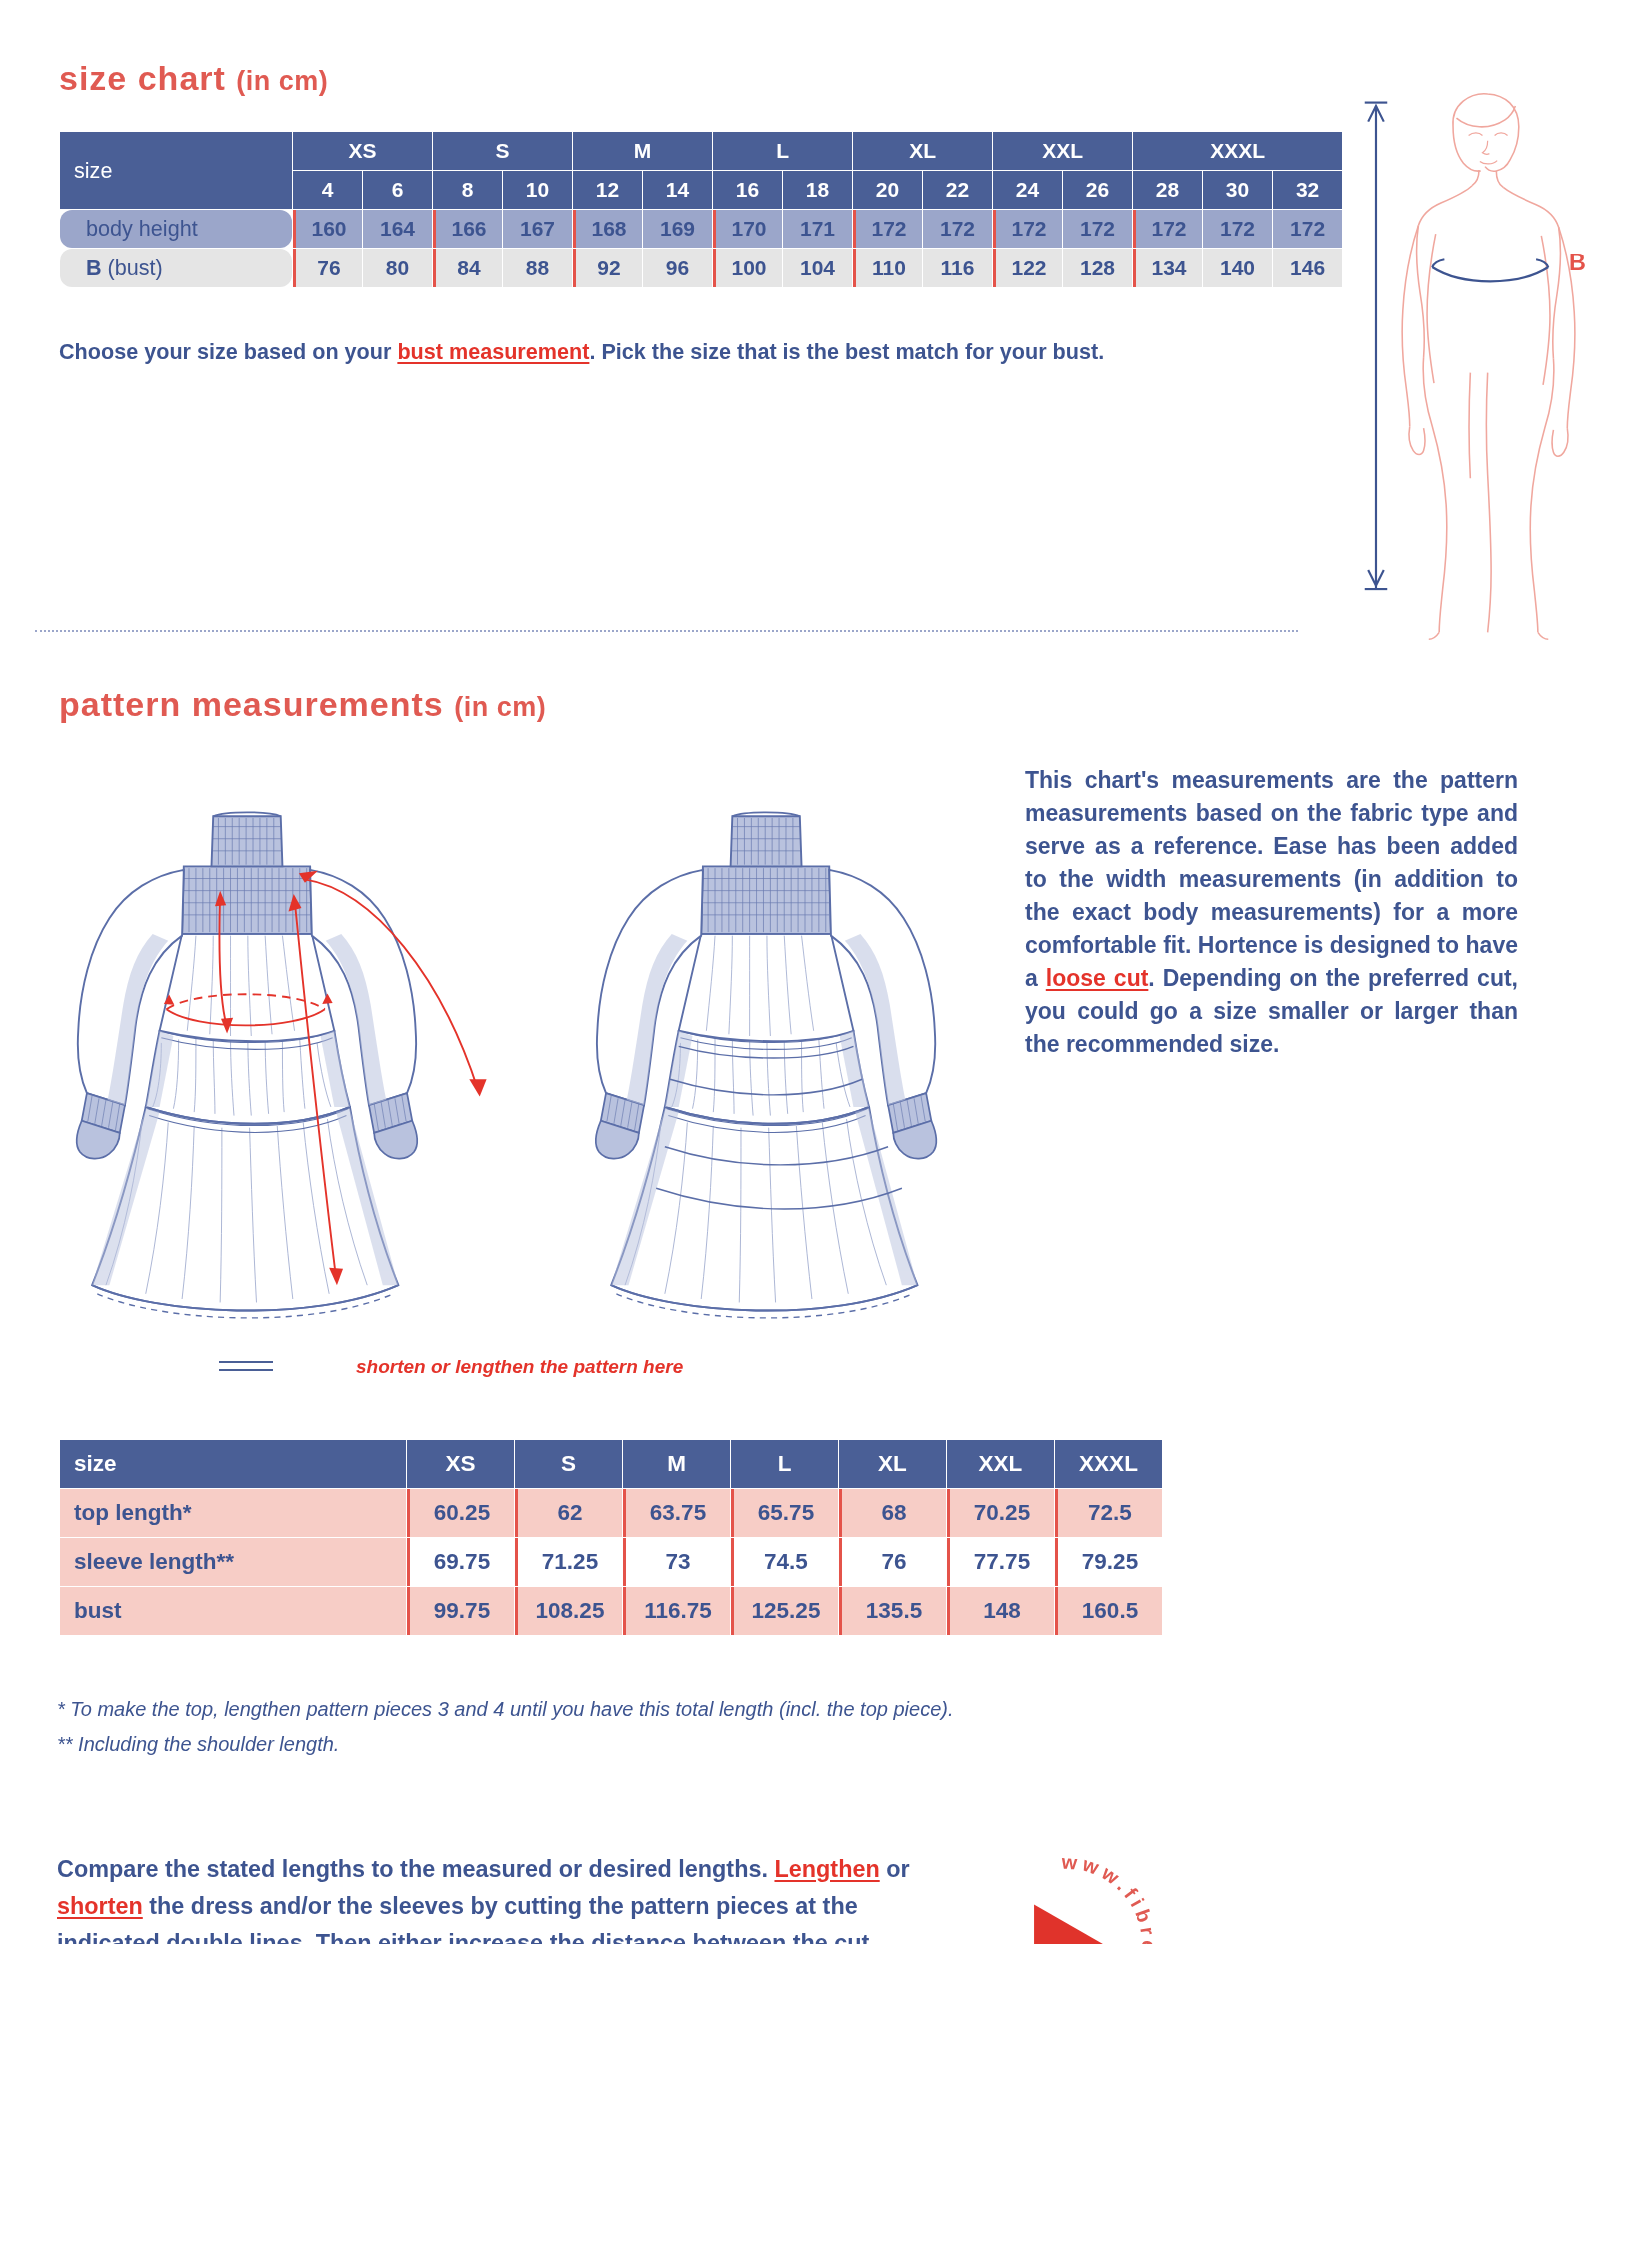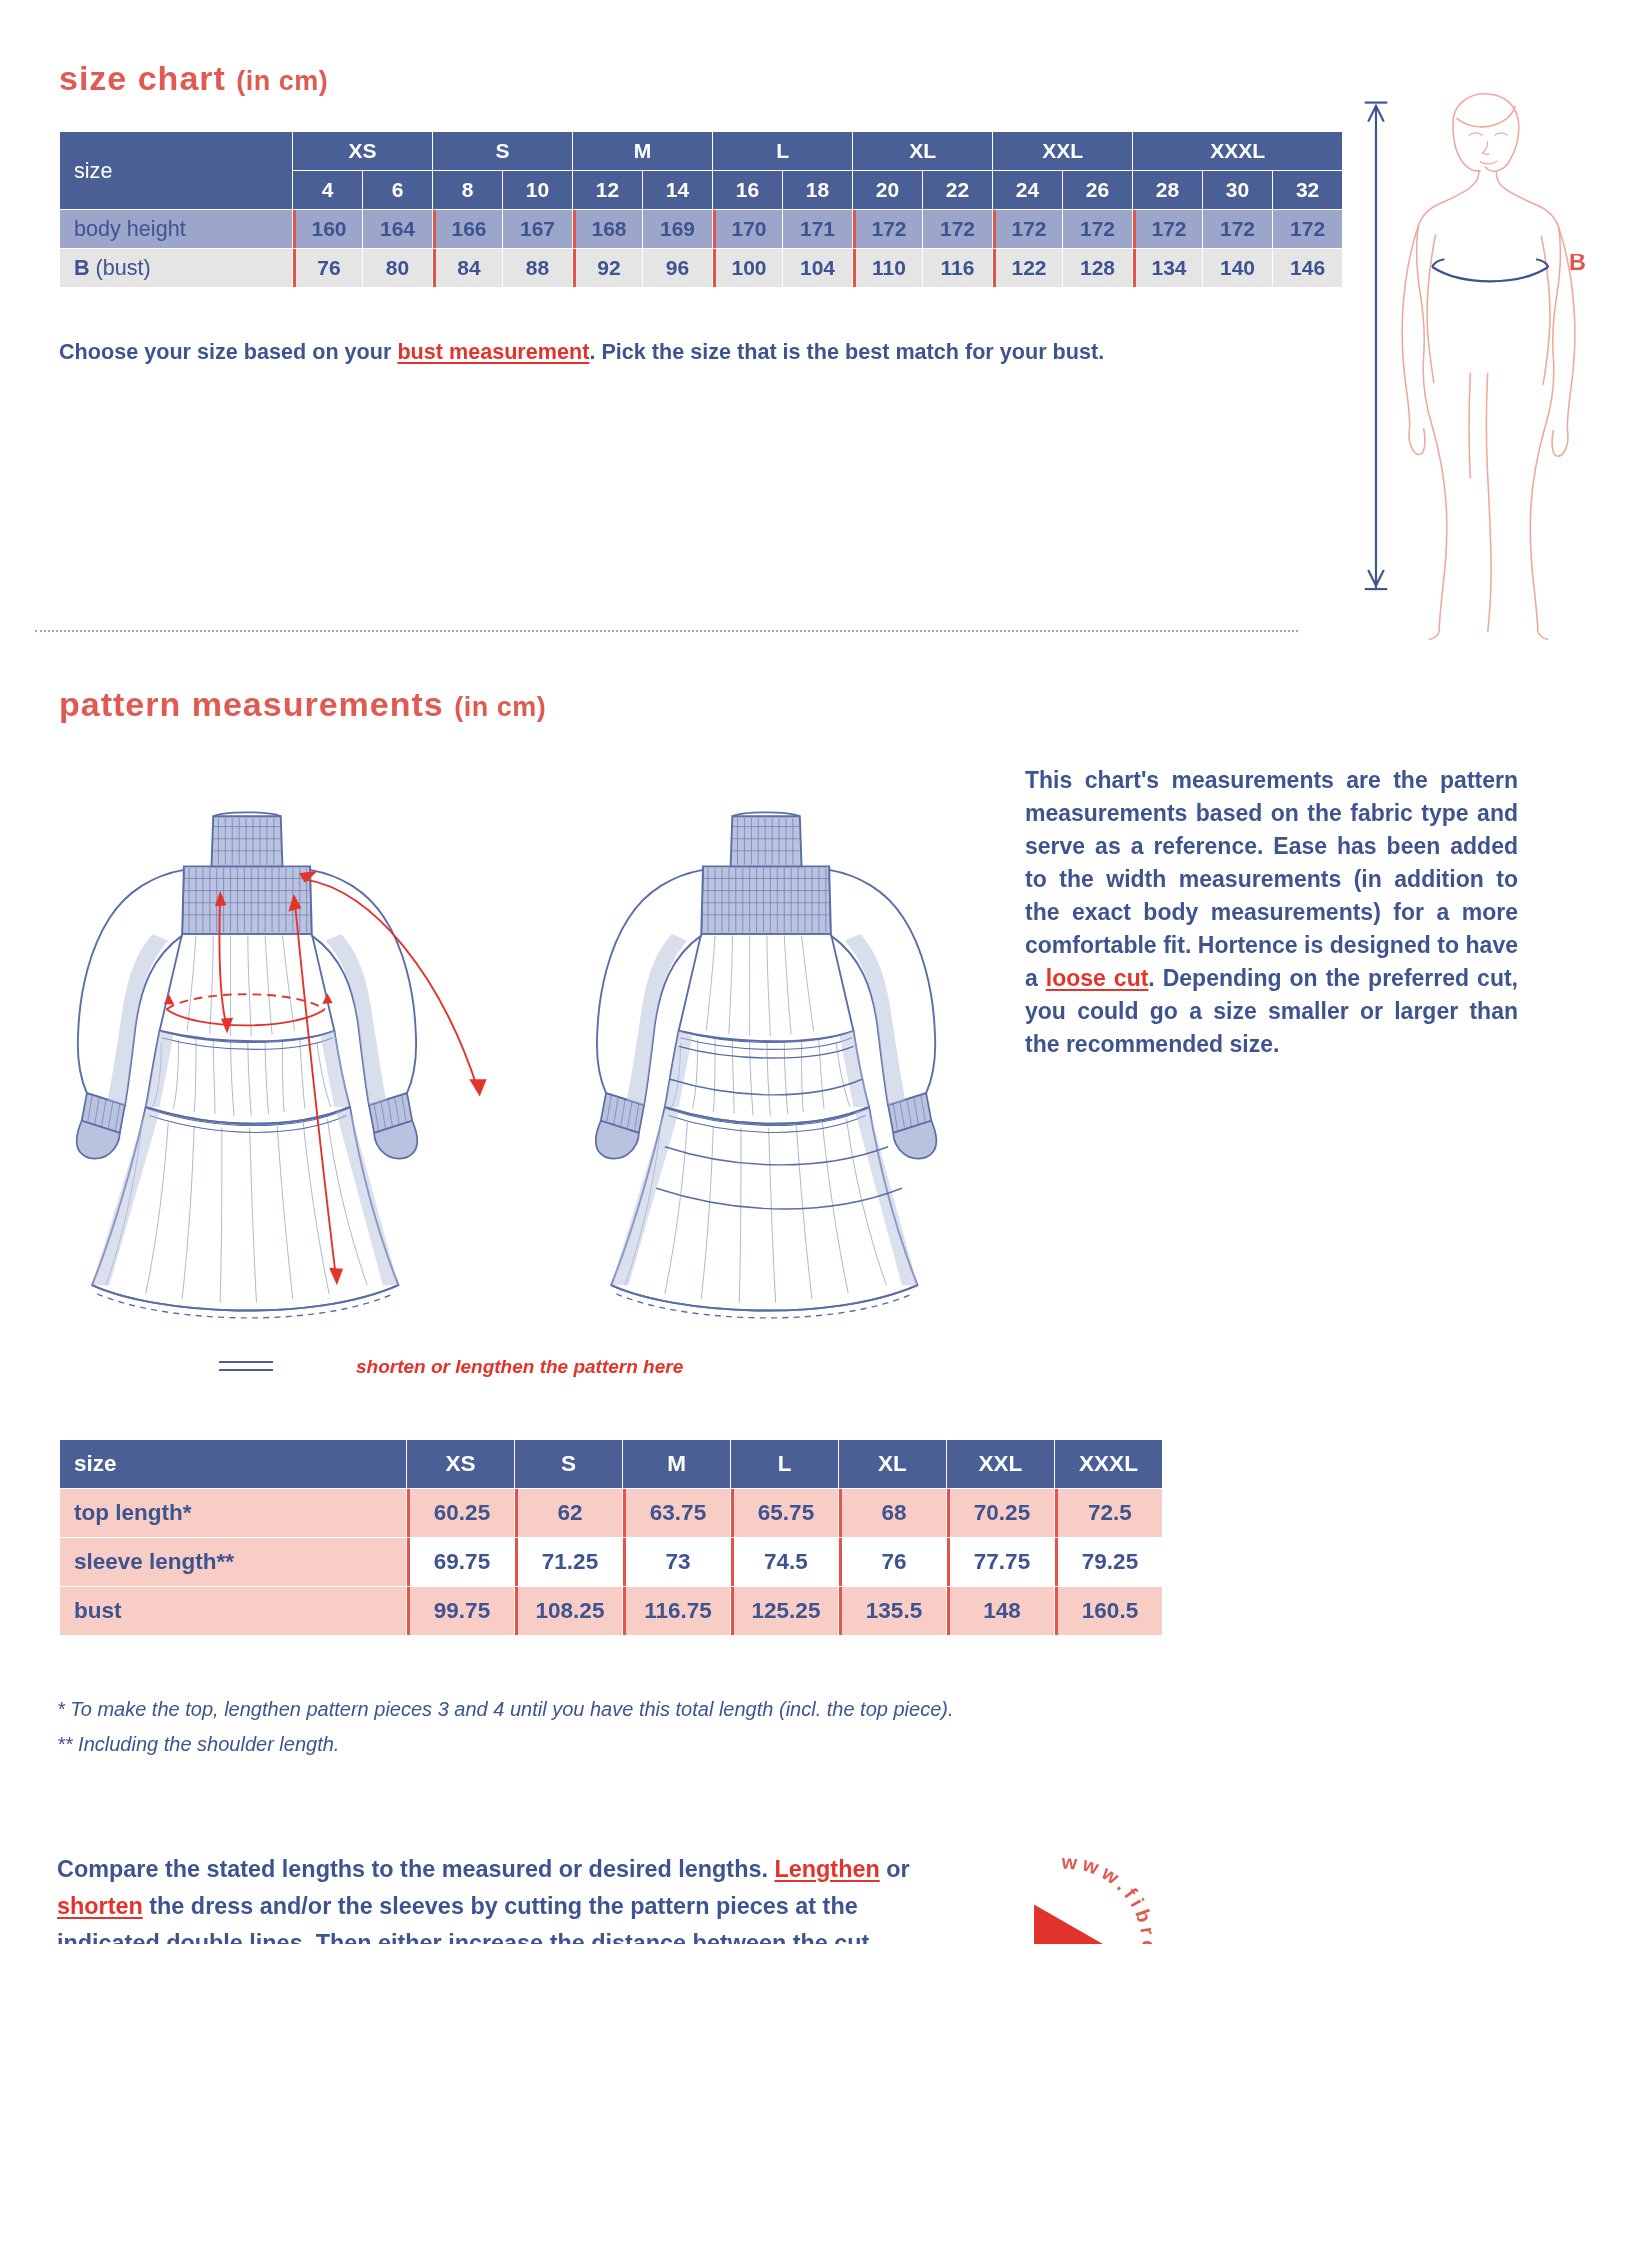--- a/index.html
+++ b/index.html
@@ -44,24 +44,25 @@
     color: #ffffff;
   }
   .sizechart th.sizelabel {
     text-align: left;
     padding-left: 14px;
     font-size: 21.6px;
     font-weight: normal;
   }
   .sizechart td.rowlabel {
     text-align: left;
-    padding-left: 14px;
+    padding-left: 26px;
     font-size: 21.6px;
     font-weight: normal;
     color: #3d5490;
+    border-radius: 12px;
   }
   .row-height td { background: #9ba6ca; color: #3d5490; }
   .row-bust   td { background: #e5e5e5; color: #3d5490; }
   .row-height td.rowlabel, .row-bust td.rowlabel { font-weight: normal; }
   .row-bust td.rowlabel b { font-weight: bold; }
   .grp-start { border-left: 3.5px solid #e4534a !important; }
 
   
   .note-choose {
     position: absolute;

